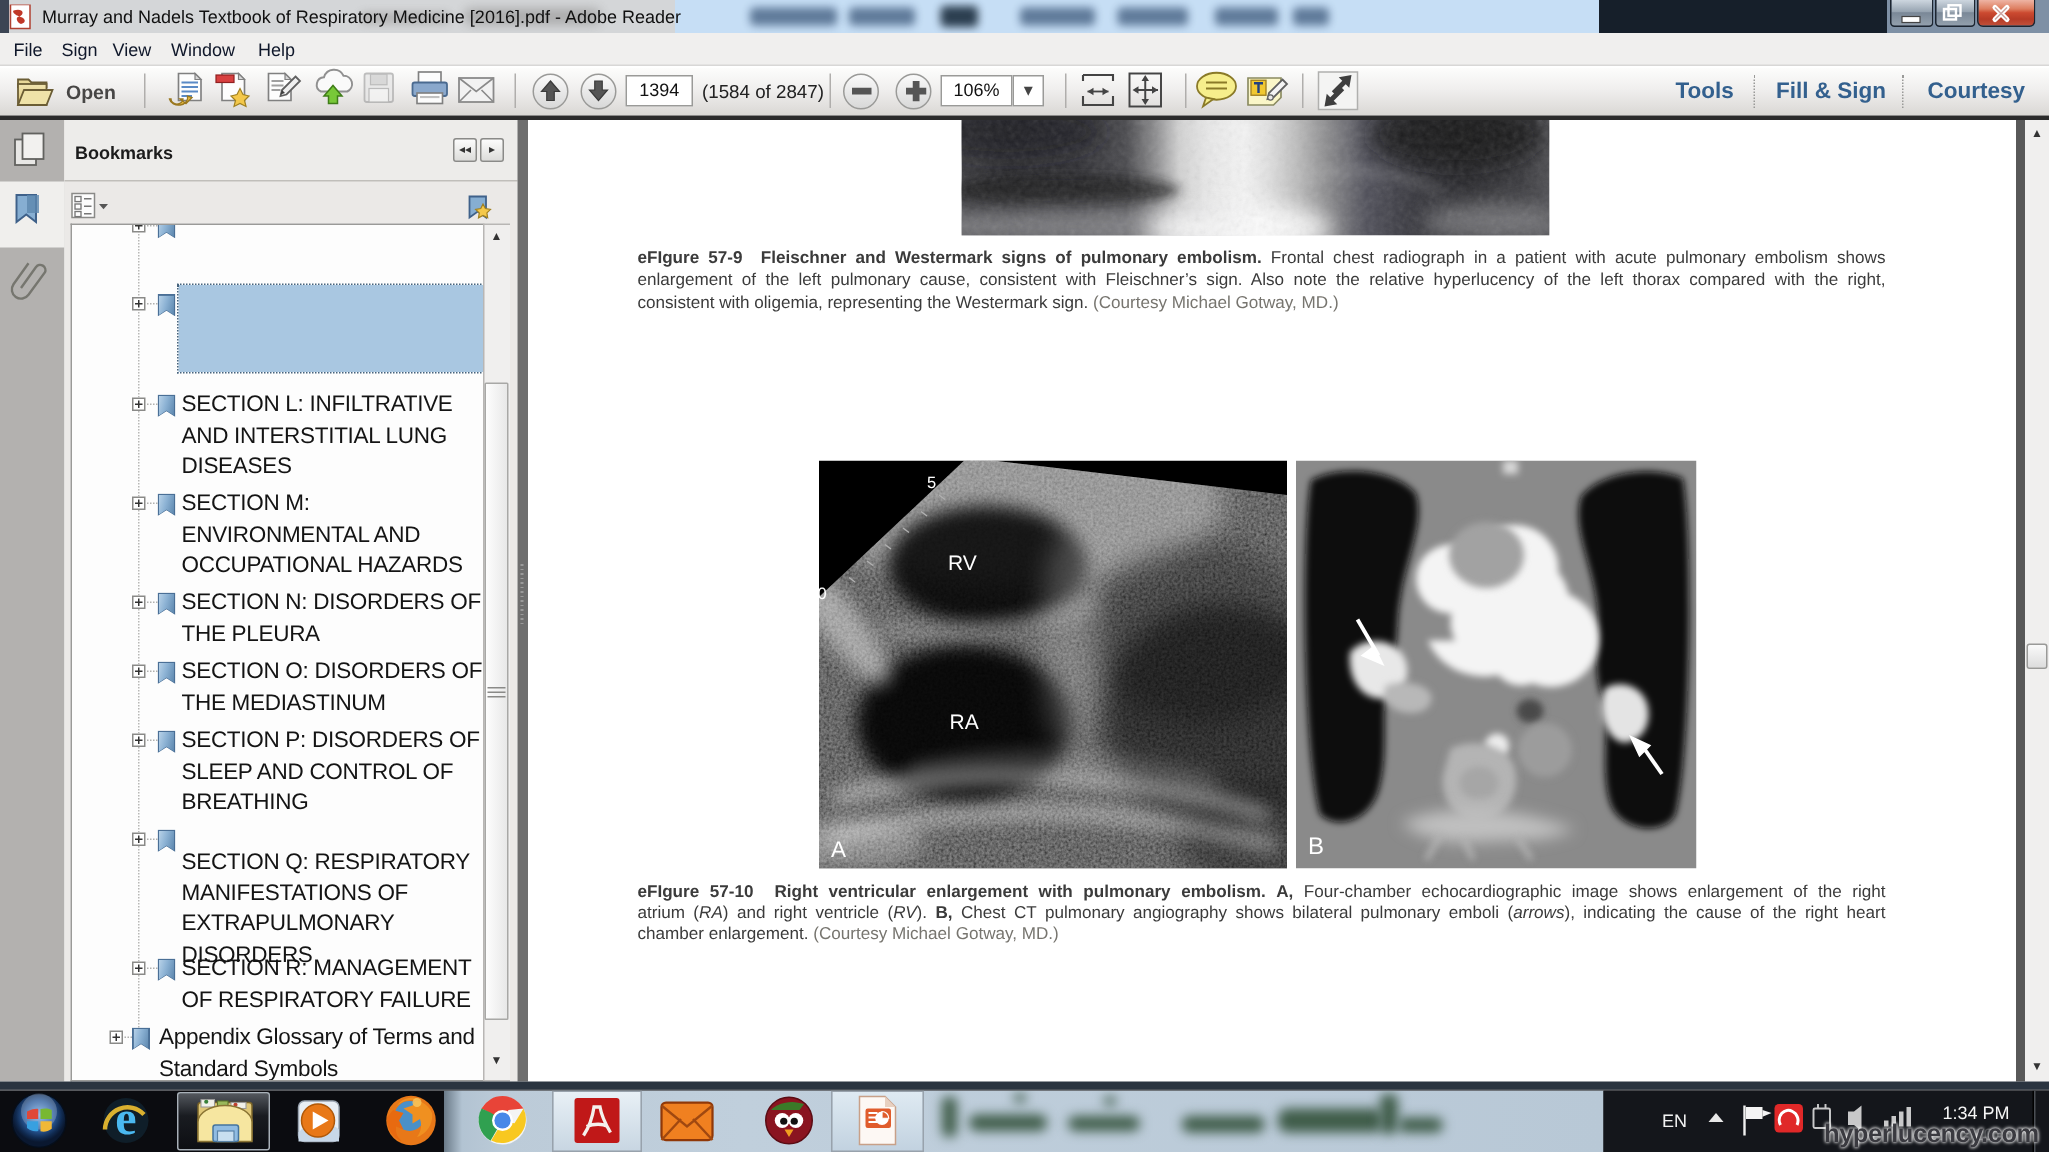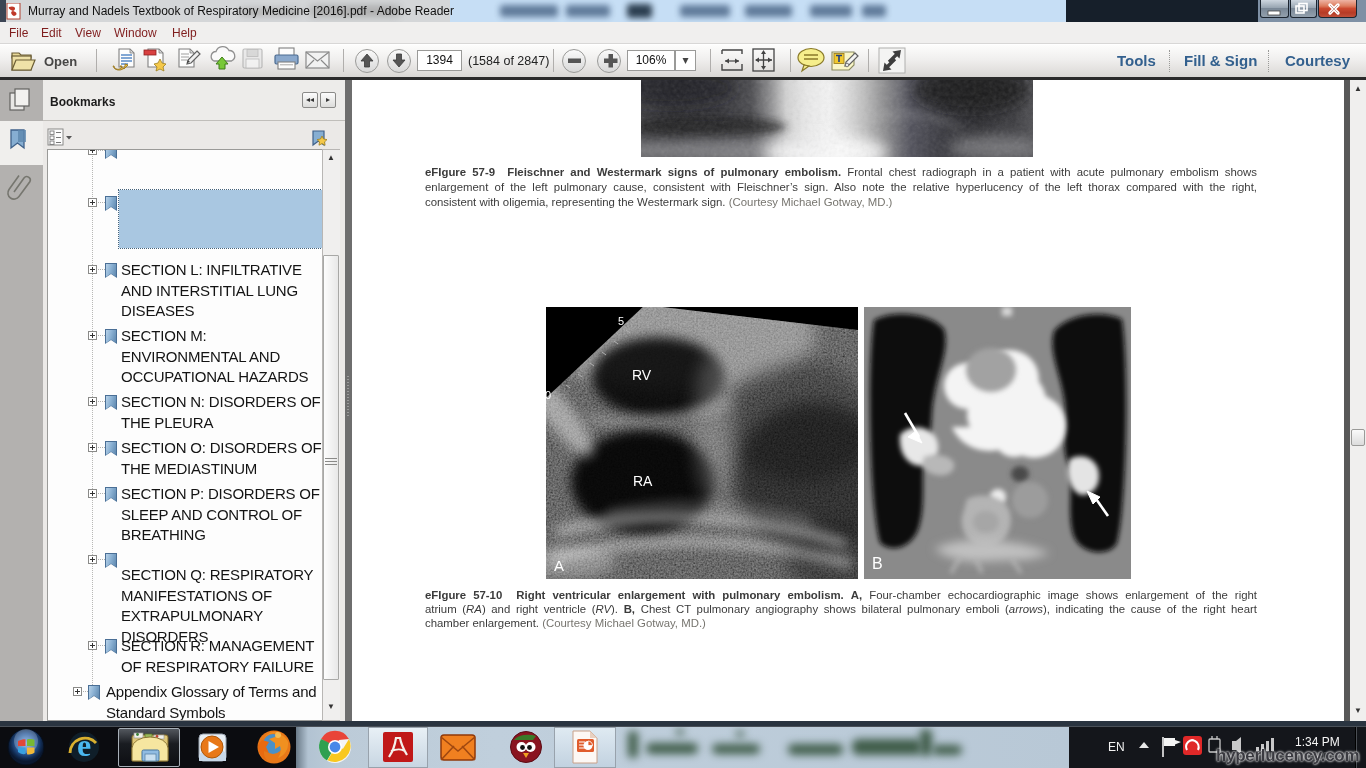--- a/index.html
+++ b/index.html
@@ -11,21 +11,21 @@
 #tb-dark{left:1066px;top:0;width:300px;height:22px;background:#161f2a;}
 .tb-blob{position:absolute;filter:blur(3px);background:#557090;border-radius:3px;opacity:0.9;}
 #tb-title{left:28px;top:4px;font-size:12px;color:#101010;}
 
 .winbtn{position:absolute;top:0;height:18px;border:1px solid #1c2530;border-top:none;}
 #btn-min{left:1260px;width:29px;border-radius:0 0 3px 3px;background:linear-gradient(#cdd6df 0%,#98a5b2 45%,#7a8897 50%,#93a0ad 100%);}
 #btn-max{left:1290px;width:27px;border-radius:0 0 3px 3px;background:linear-gradient(#cdd6df 0%,#98a5b2 45%,#7a8897 50%,#93a0ad 100%);}
 #btn-close{left:1318px;width:39px;border-radius:0 0 4px 4px;background:linear-gradient(#eeb4a4 0%,#dd7d5f 35%,#cc4a30 50%,#b63b26 75%,#c1503a 100%);}
 
 #menubar{left:0;top:22px;width:1366px;height:22px;background:#f0efee;border-bottom:1px solid #d8d7d6;}
-.menu{position:absolute;top:26px;font-size:12px;color:#7f1d1d;}
+.menu{position:absolute;top:26px;font-size:12px;color:#0f172a;}
 
 #toolbar{left:0;top:44px;width:1366px;height:33px;background:linear-gradient(#fdfdfc 0%,#f0efee 45%,#e2e0de 80%,#d9d7d4 100%);border-top:1px solid #fff;}
 #toolbar-border{left:0;top:77px;width:1366px;height:3px;background:#2b2b2b;}
 .tsep{position:absolute;top:49px;width:1px;height:23px;background:#b0aeac;}
 .circbtn{position:absolute;width:24px;height:24px;border-radius:50%;background:linear-gradient(#fafafa,#d8d8d8);border:1px solid #9a9a98;}
 .navbox{position:absolute;background:#fff;border:1px solid #9a9a98;font-size:12px;color:#111;text-align:center;}
 .rightlbl{position:absolute;top:52px;font-size:15px;font-weight:bold;color:#33608e;}
 .dotsep{position:absolute;top:50px;width:1px;height:22px;border-left:1px dotted #9a9a98;}
 
 #tabstrip{left:0;top:80px;width:43px;height:641px;background:#b3b1af;}
@@ -94,21 +94,21 @@
   <g stroke="#fff" fill="none" stroke-width="1.6">
     <rect x="36" y="6" width="8" height="7" fill="#fff" fill-opacity="0.15"></rect>
     <rect x="39" y="3.5" width="8" height="7"></rect>
   </g>
   <path d="M70,5 L78,13 M78,5 L70,13" stroke="#fff" stroke-width="3.4" stroke-linecap="round"></path>
   <path d="M70,5 L78,13 M78,5 L70,13" stroke="#802015" stroke-width="1" opacity="0.4"></path>
 </svg>
 
 <div class="abs" id="menubar"></div>
 <div class="menu" style="left:9px;">File</div>
-<div class="menu" style="left:41px;">Edit</div>
+<div class="menu" style="left:41px;">Sign</div>
 <div class="menu" style="left:75px;">View</div>
 <div class="menu" style="left:114px;">Window</div>
 <div class="menu" style="left:172px;">Help</div>
 
 <div class="abs" id="toolbar"></div>
 <div class="abs" id="toolbar-border"></div>
 <div class="abs" style="left:44px;top:54px;font-size:13px;font-weight:bold;color:#474645;">Open</div>
 <div class="tsep" style="left:96px;"></div>
 <div class="tsep" style="left:343px;"></div>
 <div class="tsep" style="left:553px;"></div>

